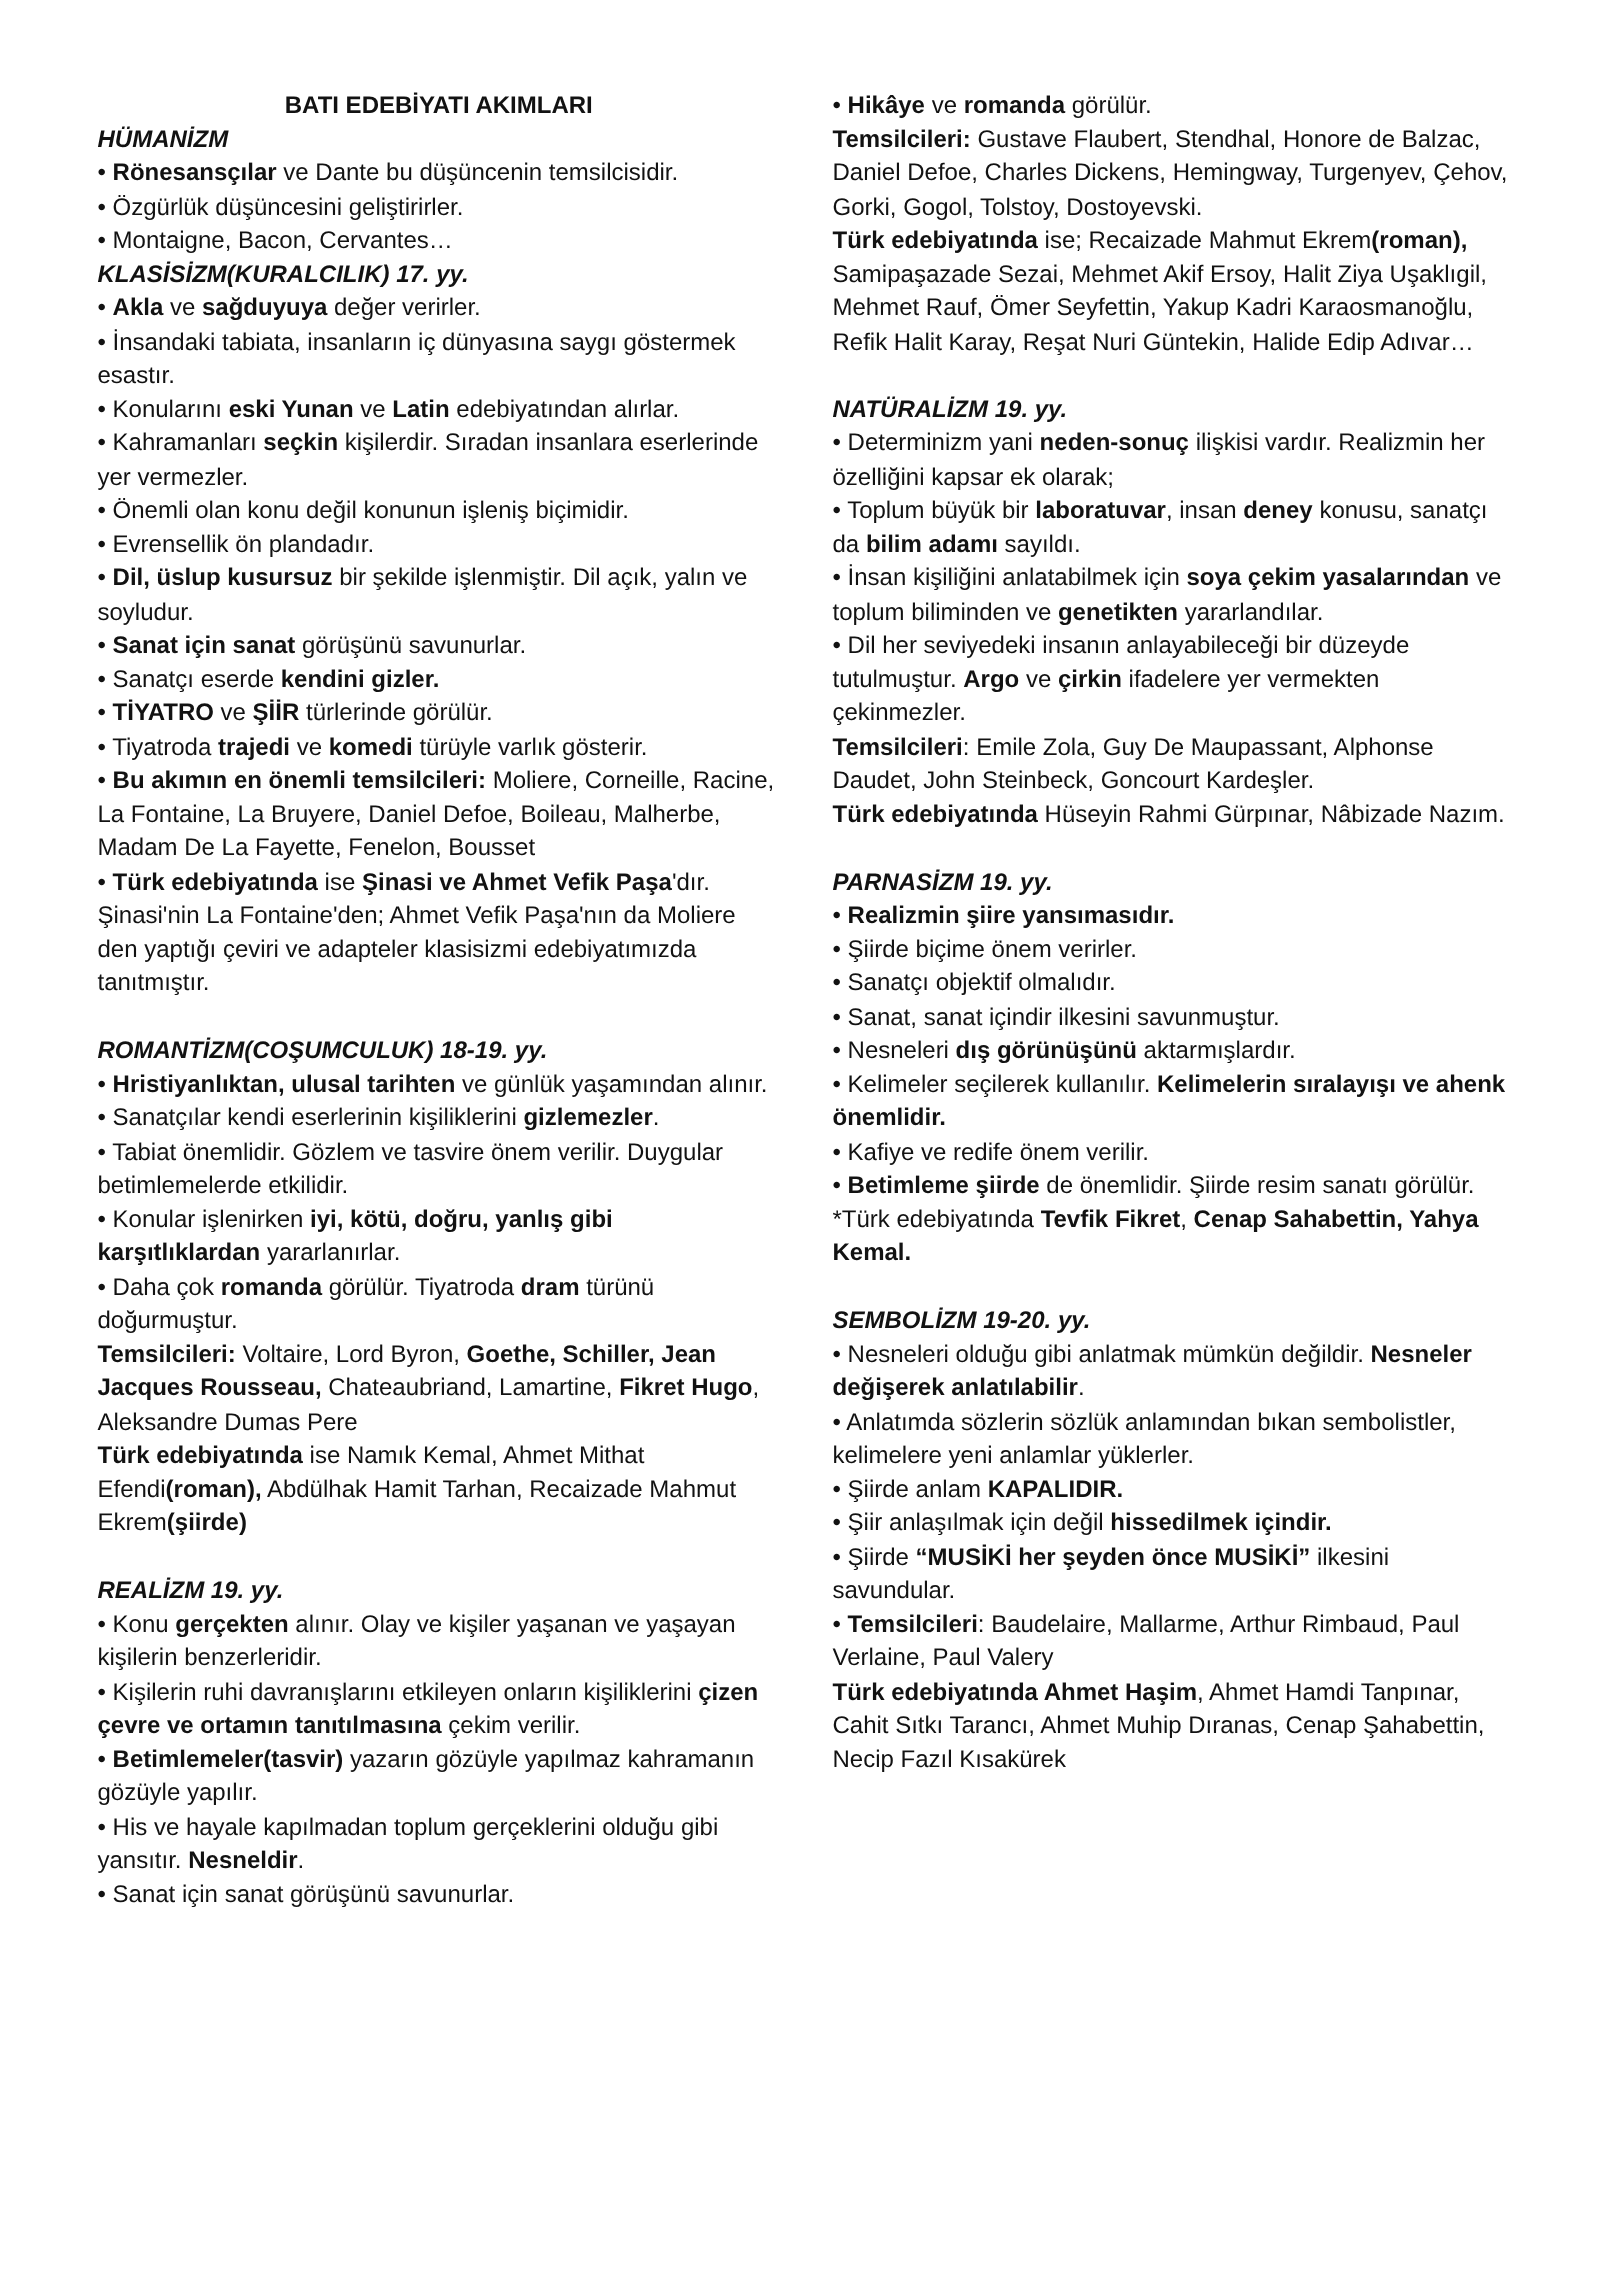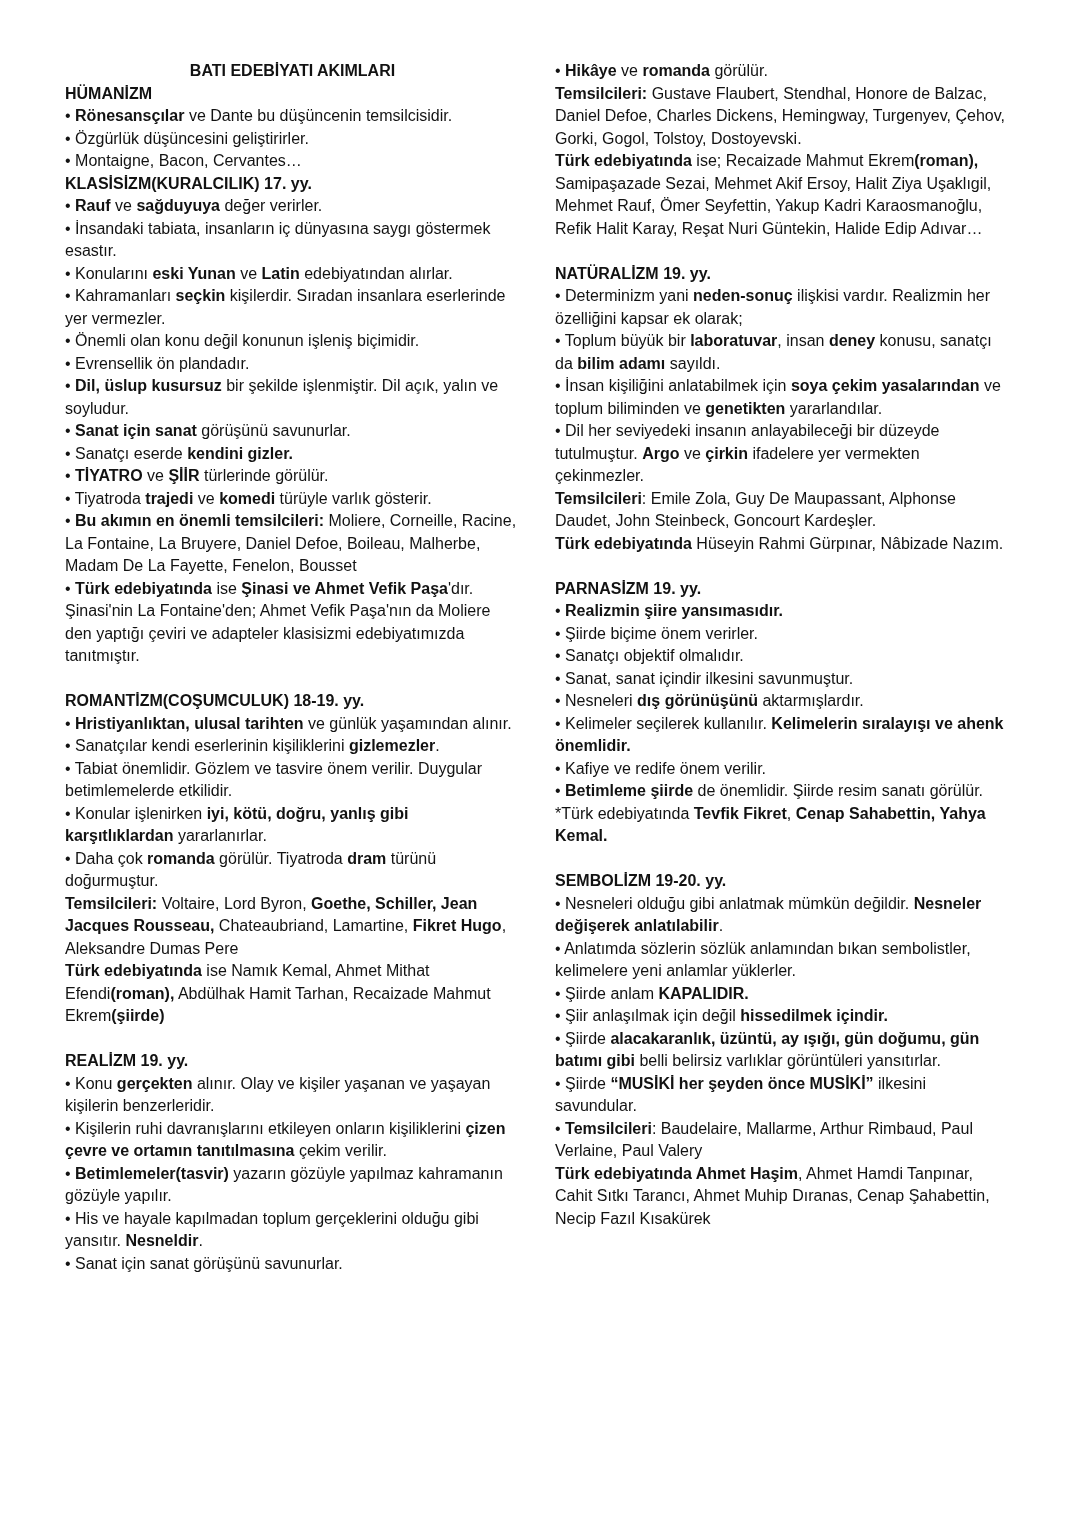--- a/index.html
+++ b/index.html
@@ -11,38 +11,38 @@
     background: #ffffff;
     font-family: "Liberation Sans", sans-serif;
     font-size: 16px;
     line-height: 22.5px;
     color: #121212;
   }
   .columns { display: flex; gap: 35px; align-items: flex-start; }
   .col { width: 455px; }
   .block { margin: 0; }
   .title { font-weight: 700; text-align: center; }
-  .heading span { font-weight: 700; }
+  .heading span { font-weight: 700; font-style: italic; }
   .bold { font-weight: 700; }
   .spacer { height: 22.5px; }
 </style>
 </head>
 <body>
 
 <div class="page">
   <div class="columns">
     <div class="col">
       <div class="block title">BATI EDEBİYATI AKIMLARI</div>
 
     <div class="block heading"><span>HÜMANİZM</span></div>
         <div class="block bullet"><span>• </span><span class="bold">Rönesansçılar</span><span> ve Dante bu düşüncenin temsilcisidir.</span></div>
         <div class="block bullet"><span>• Özgürlük düşüncesini geliştirirler.</span></div>
         <div class="block bullet"><span>• Montaigne, Bacon, Cervantes…</span></div>
         <div class="block heading"><span>KLASİSİZM(KURALCILIK) 17. yy.</span></div>
-        <div class="block bullet"><span>• </span><span class="bold">Rauf</span><span> ve </span><span class="bold">sağduyuya</span><span> değer verirler.</span></div>
+        <div class="block bullet"><span>• </span><span class="bold">Akla</span><span> ve </span><span class="bold">sağduyuya</span><span> değer verirler.</span></div>
         <div class="block bullet"><span>• İnsandaki tabiata, insanların iç dünyasına saygı göstermek esastır.</span></div>
         <div class="block bullet"><span>• Konularını </span><span class="bold">eski Yunan</span><span> ve </span><span class="bold">Latin</span><span> edebiyatından alırlar.</span></div>
         <div class="block bullet"><span>• Kahramanları </span><span class="bold">seçkin</span><span> kişilerdir. Sıradan insanlara eserlerinde yer vermezler.</span></div>
         <div class="block bullet"><span>• Önemli olan konu değil konunun işleniş biçimidir.</span></div>
         <div class="block bullet"><span>• Evrensellik ön plandadır.</span></div>
         <div class="block bullet"><span>• </span><span class="bold">Dil, üslup kusursuz</span><span> bir şekilde işlenmiştir. Dil açık, yalın ve soyludur.</span></div>
         <div class="block bullet"><span>• </span><span class="bold">Sanat için sanat</span><span> görüşünü savunurlar.</span></div>
         <div class="block bullet"><span>• Sanatçı eserde </span><span class="bold">kendini gizler.</span></div>
         <div class="block bullet"><span>• </span><span class="bold">TİYATRO</span><span> ve </span><span class="bold">ŞİİR</span><span> türlerinde görülür.</span></div>
         <div class="block bullet"><span>• Tiyatroda </span><span class="bold">trajedi</span><span> ve </span><span class="bold">komedi</span><span> türüyle varlık gösterir.</span></div>
@@ -88,19 +88,18 @@
         <div class="block bullet"><span>• Kelimeler seçilerek kullanılır. </span><span class="bold">Kelimelerin sıralayışı ve ahenk önemlidir.</span></div>
         <div class="block bullet"><span>• Kafiye ve redife önem verilir.</span></div>
         <div class="block bullet"><span>• </span><span class="bold">Betimleme şiirde</span><span> de önemlidir. Şiirde resim sanatı görülür.</span></div>
         <div class="block para"><span>*Türk edebiyatında </span><span class="bold">Tevfik Fikret</span><span>, </span><span class="bold">Cenap Sahabettin, Yahya Kemal.</span></div>
         <div class="block spacer"></div>
         <div class="block heading"><span>SEMBOLİZM 19-20. yy.</span></div>
         <div class="block bullet"><span>• Nesneleri olduğu gibi anlatmak mümkün değildir. </span><span class="bold">Nesneler değişerek anlatılabilir</span><span>.</span></div>
         <div class="block bullet"><span>• Anlatımda sözlerin sözlük anlamından bıkan sembolistler, kelimelere yeni anlamlar yüklerler.</span></div>
         <div class="block bullet"><span>• Şiirde anlam </span><span class="bold">KAPALIDIR.</span></div>
         <div class="block bullet"><span>• Şiir anlaşılmak için değil </span><span class="bold">hissedilmek içindir.</span></div>
-        <div class="block bullet"><span>• Şiirde </span><span class="bold">alacakaranlık, üzüntü, ay ışığı, gün doğumu, gün batımı gibi</span><span> belli belirsiz varlıklar görüntüleri yansıtırlar.</span></div>
         <div class="block bullet"><span>• Şiirde </span><span class="bold">“MUSİKİ her şeyden önce MUSİKİ”</span><span> ilkesini savundular.</span></div>
         <div class="block bullet"><span>• </span><span class="bold">Temsilcileri</span><span>: Baudelaire, Mallarme, Arthur Rimbaud, Paul Verlaine, Paul Valery</span></div>
         <div class="block para"><span class="bold">Türk edebiyatında Ahmet Haşim</span><span>, Ahmet Hamdi Tanpınar, Cahit Sıtkı Tarancı, Ahmet Muhip Dıranas, Cenap Şahabettin, Necip Fazıl Kısakürek</span></div>
       </div>
   </div>
 </div>
 
 </body></html>

